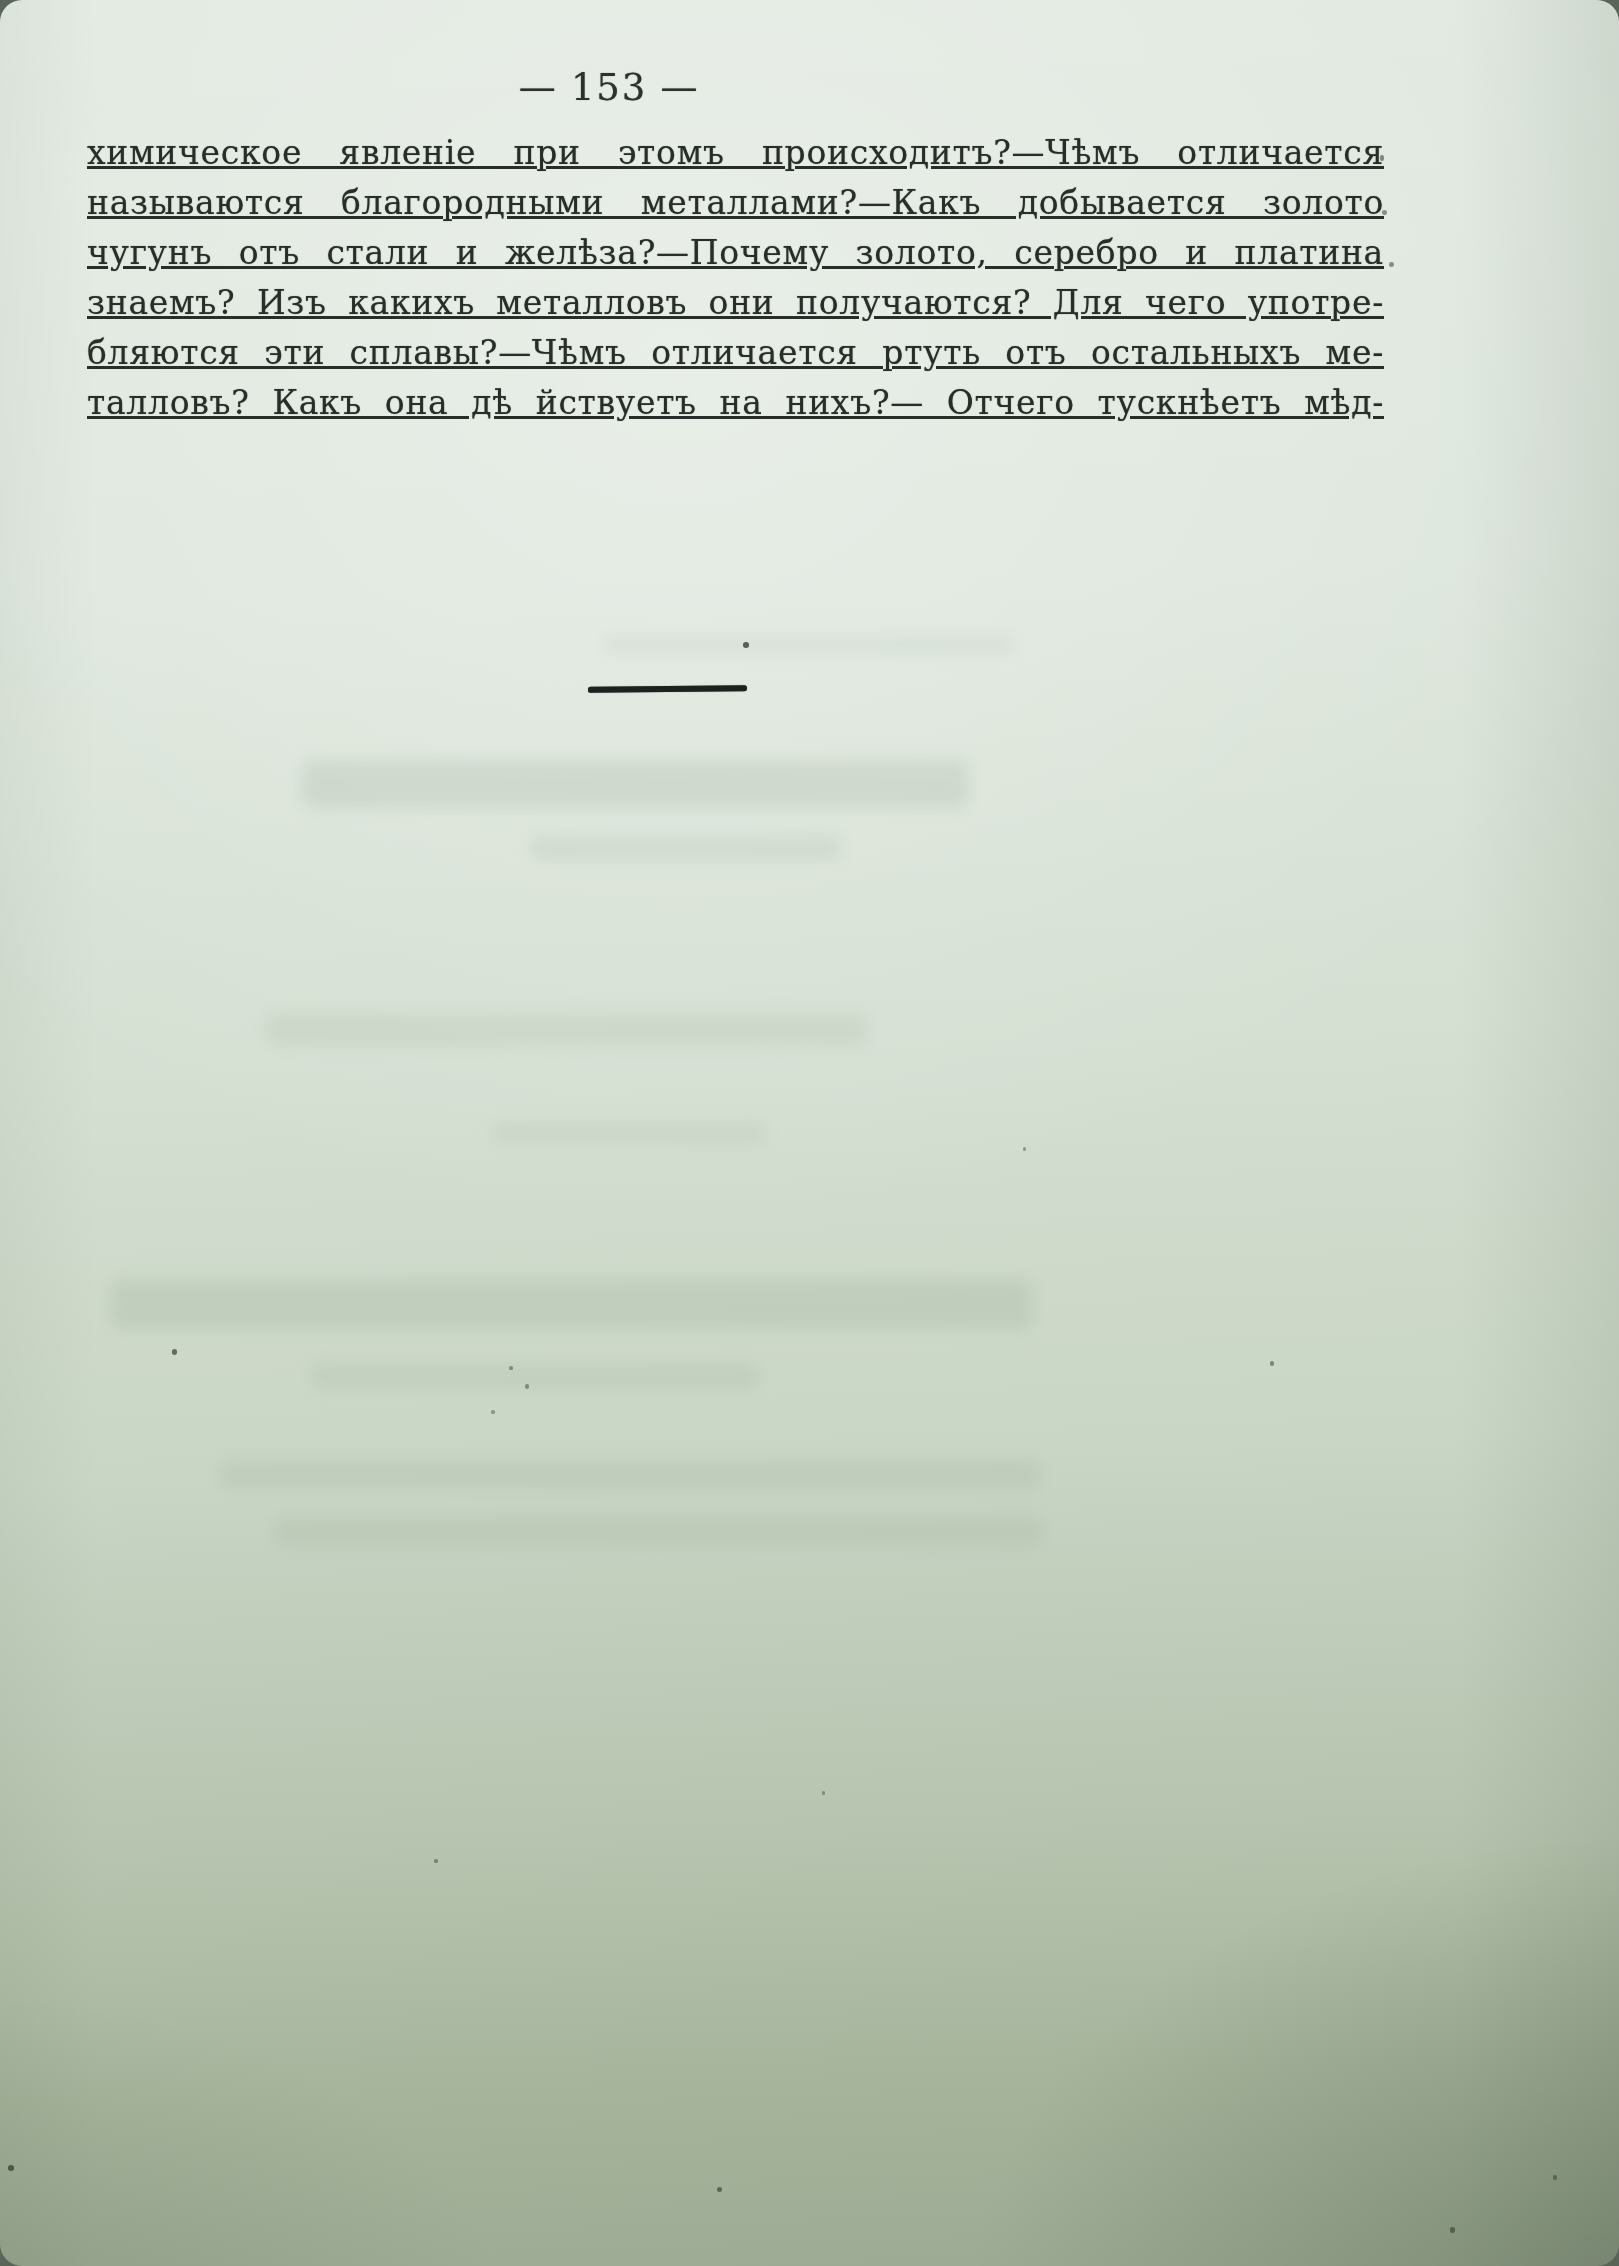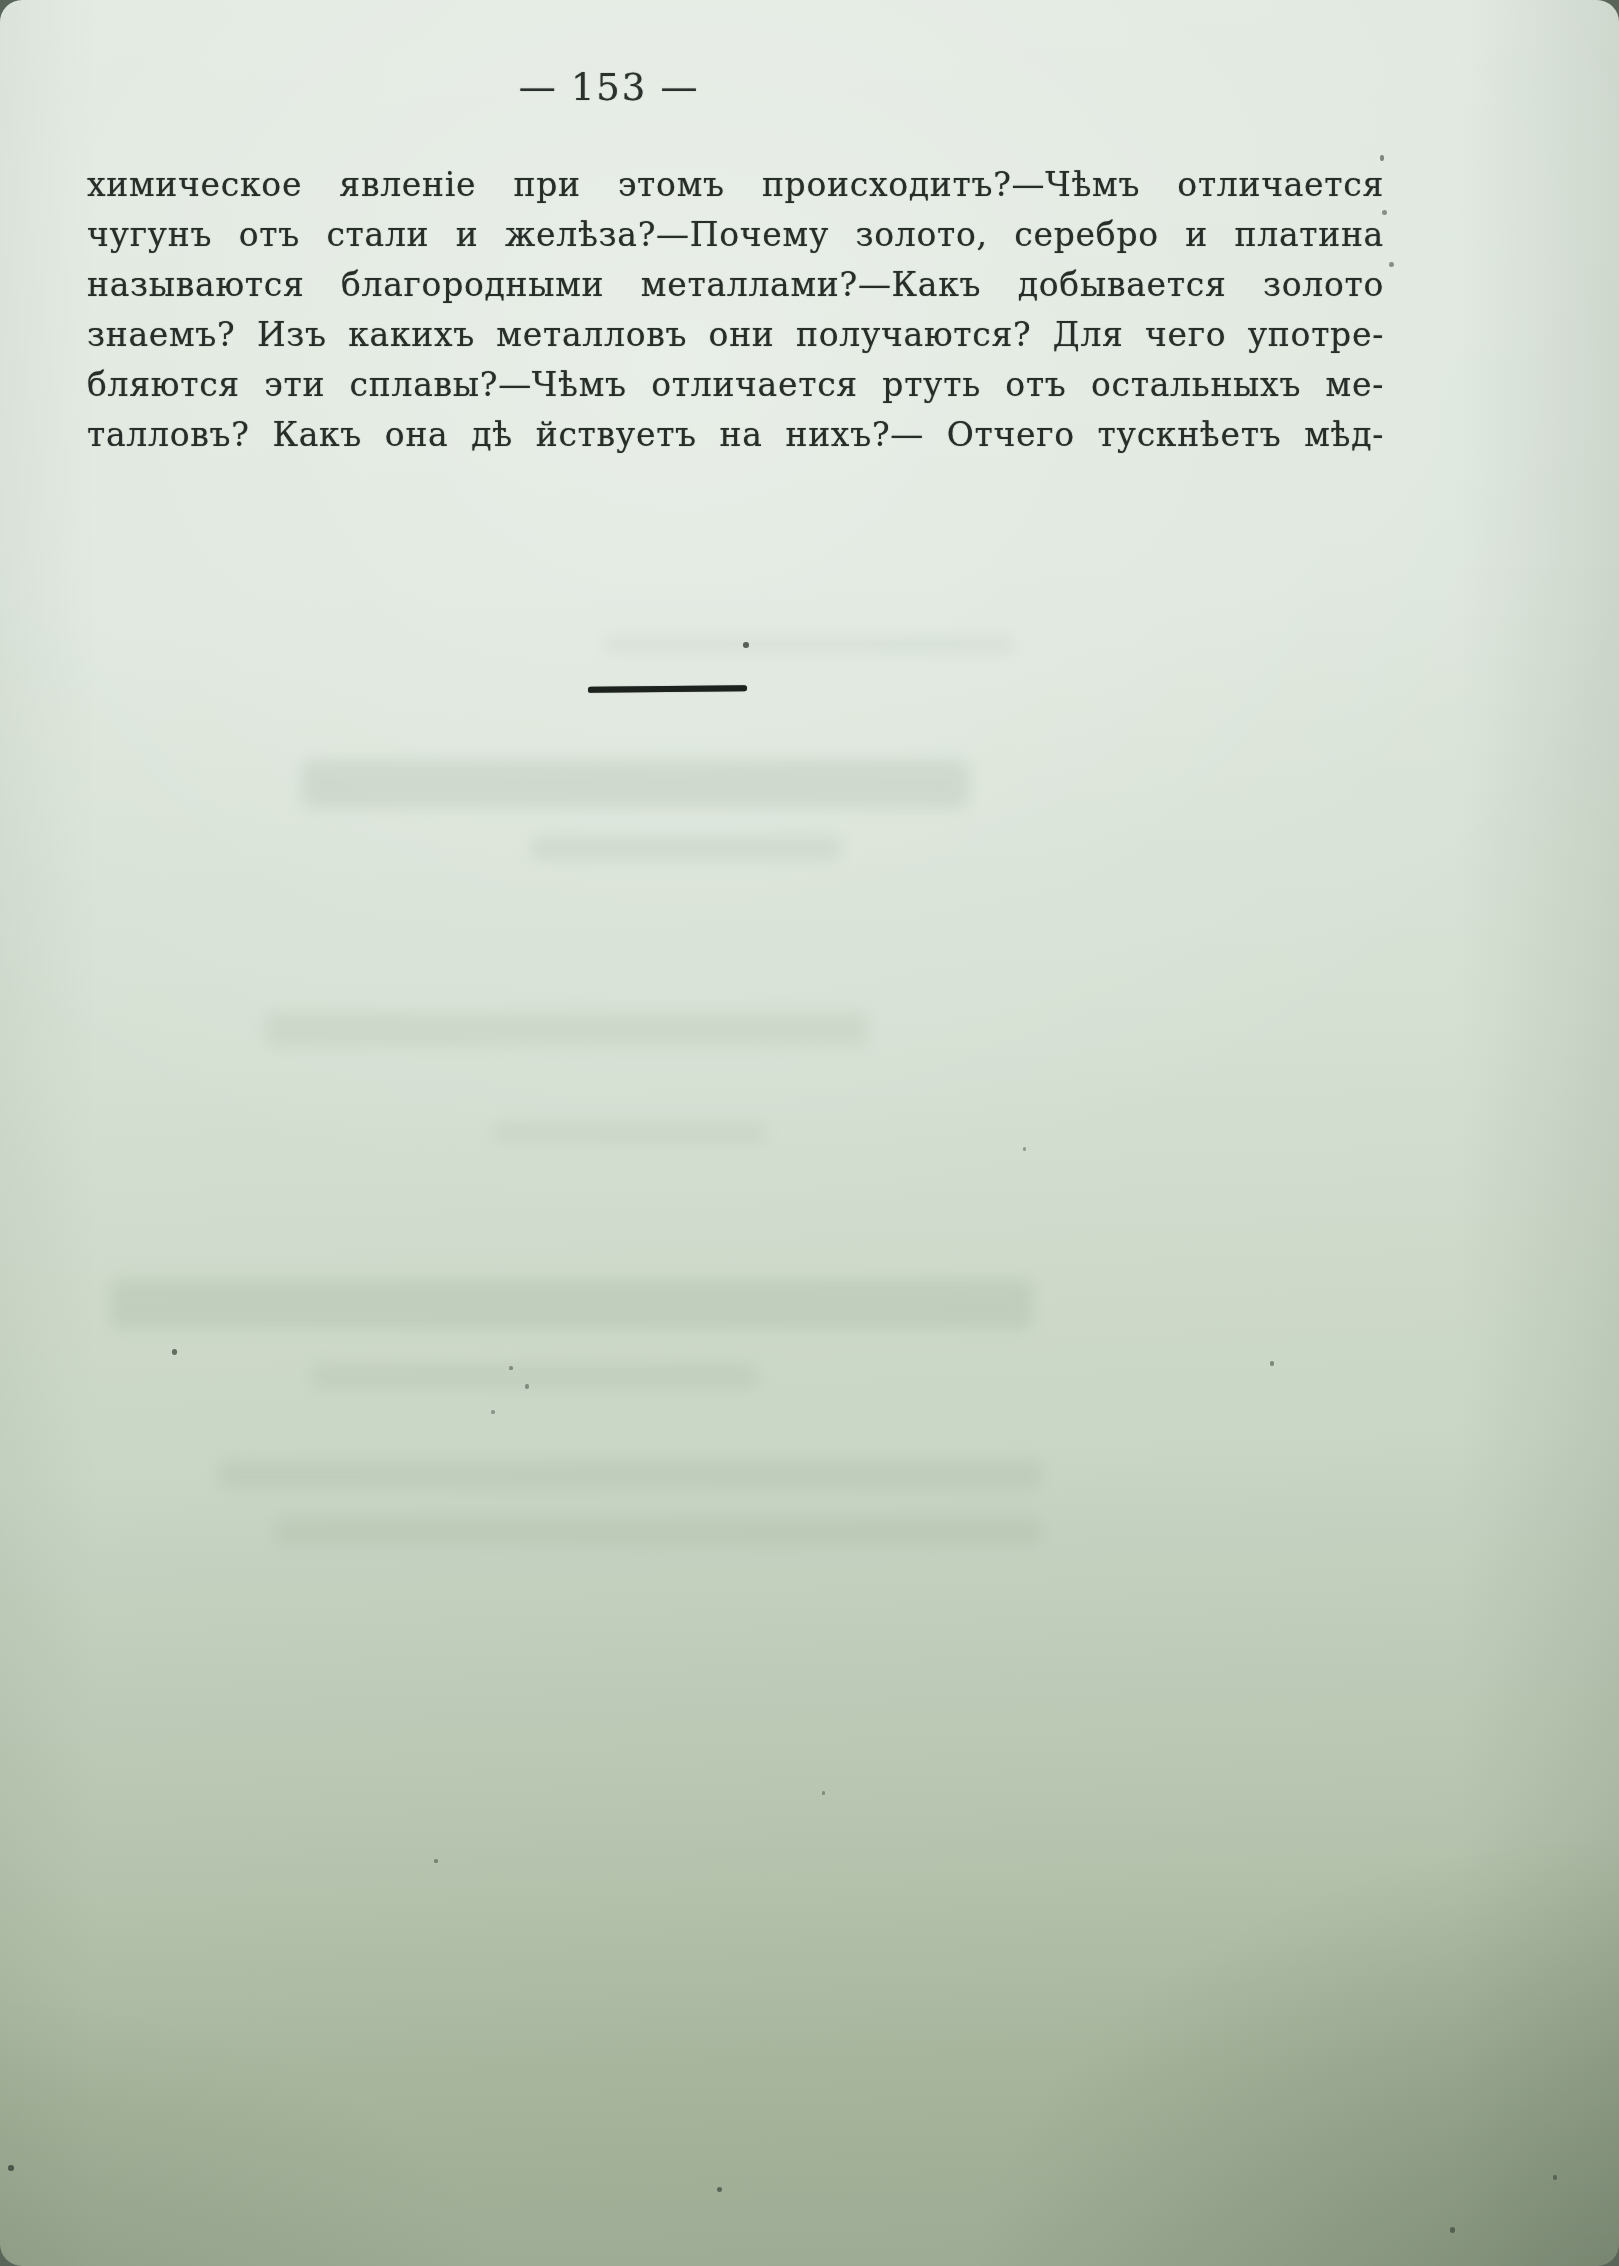--- a/index.html
+++ b/index.html
@@ -30,27 +30,28 @@
     transform: translateX(-50%);
     font-size: 37px;
     letter-spacing: 1.8px;
     color: #2b312c;
     text-shadow: 0 0 1.1px rgba(38,46,40,0.55);
     white-space: nowrap;
   }
   .paragraph {
     position: absolute;
     left: 87px;
-    top: 160px;
+    top: 128px;
     width: 1297px;
     font-size: 33px;
     line-height: 50px;
     letter-spacing: 0.7px;
     color: #272e29;
     text-shadow: 0 0 1.1px rgba(35,42,36,0.55);
+    text-decoration: underline;
   }
   .text-line {
     text-align: justify;
     text-align-last: justify;
     height: 50px;
     overflow: visible;
     white-space: normal;
   }
   .text-line.last {
     text-align: left;
@@ -85,22 +86,22 @@
 </style>
 </head>
 <body>
 
 <div class="page">
 
   <div class="page-number">— 153 —</div>
 
   <div class="paragraph">
     <div class="text-line">химическое явленіе при этомъ происходитъ?—Чѣмъ отличается</div>
+    <div class="text-line">называются благородными металлами?—Какъ добывается золото</div>
     <div class="text-line">чугунъ отъ стали и желѣза?—Почему золото, серебро и платина</div>
-    <div class="text-line">называются благородными металлами?—Какъ добывается золото</div>
     <div class="text-line">знаемъ? Изъ какихъ металловъ они получаются? Для чего употре-</div>
     <div class="text-line">бляются эти сплавы?—Чѣмъ отличается ртуть отъ остальныхъ ме-</div>
     <div class="text-line">талловъ? Какъ она дѣ йствуетъ на нихъ?— Отчего тускнѣетъ мѣд-</div>
   </div>
 
   <div class="divider-rule"></div>
 
   <div class="smudge" style="left:603px; top:637px; width:411px; height:14.6px; opacity:0.10;"></div>
   <div class="smudge" style="left:302px; top:760px; width:667px; height:48px; opacity:0.15;"></div>
   <div class="smudge" style="left:530px; top:836px; width:311px; height:24px; opacity:0.12;"></div>

